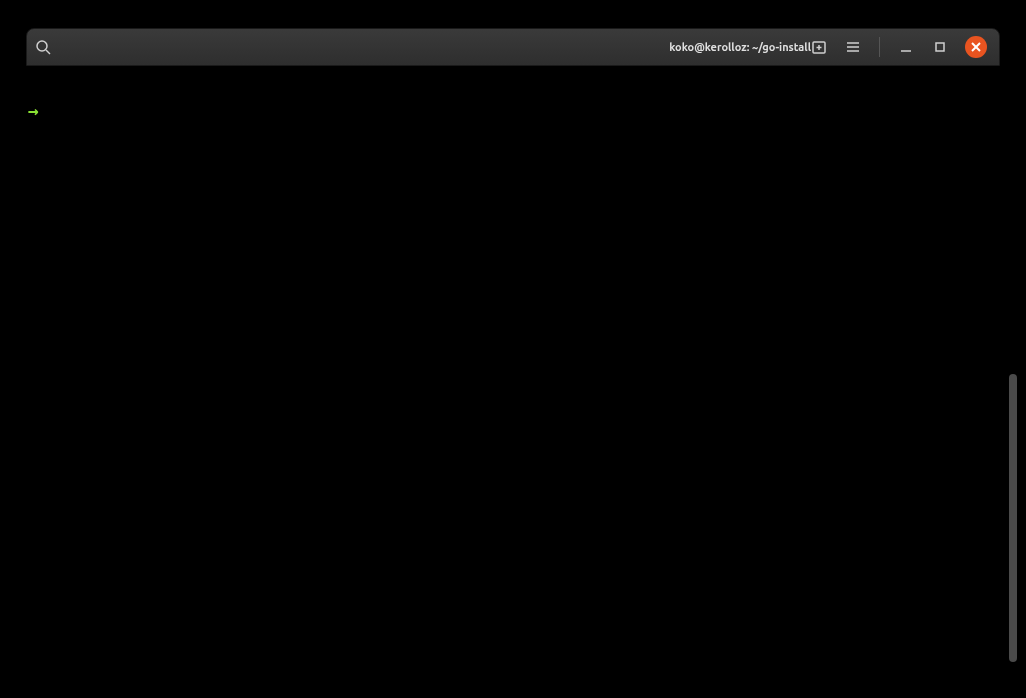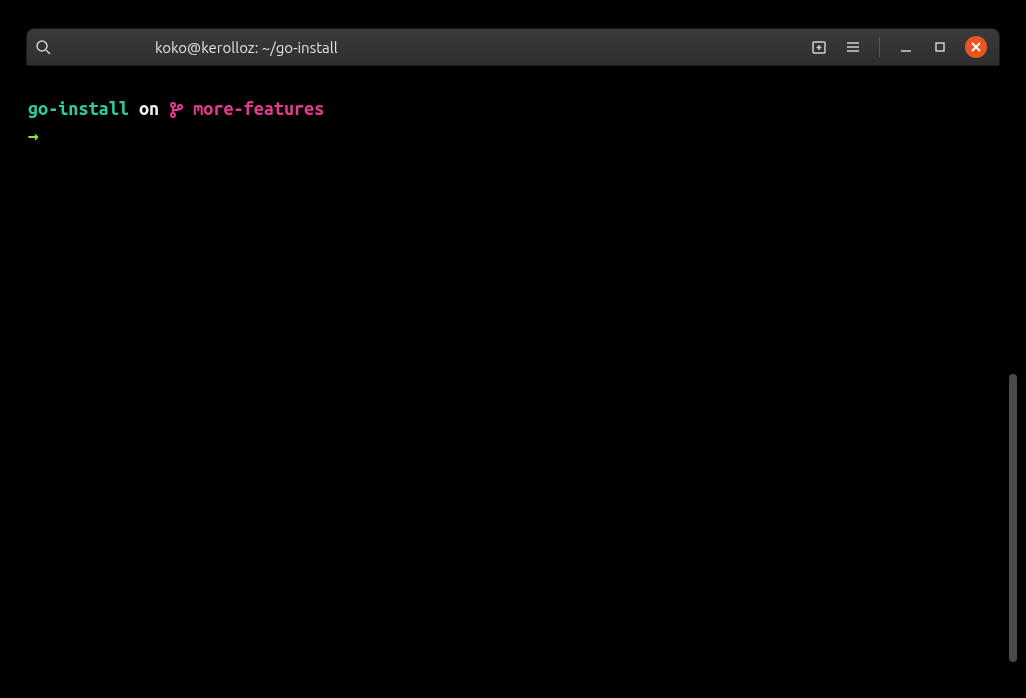--- a/index.html
+++ b/index.html
@@ -28,25 +28,25 @@
       align-items: center;
       padding: 0 8px;
     }
     .titlebar-left {
       display: flex;
       align-items: center;
       width: 120px;
     }
     .titlebar-center {
       flex: 1;
-      text-align: left;
+      text-align: right;
       color: #e0e0e0;
       font-family: 'Ubuntu', sans-serif;
-      font-size: 15px;
-      font-weight: 400;
+      font-size: 11px;
+      font-weight: 700;
     }
     .titlebar-right {
       display: flex;
       align-items: center;
       gap: 18px;
       width: 180px;
       justify-content: flex-end;
       padding-right: 4px;
     }
     .titlebar-icon {
@@ -178,27 +178,16 @@
     <div class="close-btn">
       <svg width="10" height="10" viewBox="0 0 10 10">
         <line x1="1" y1="1" x2="9" y2="9"></line>
         <line x1="9" y1="1" x2="1" y2="9"></line>
       </svg>
     </div>
   </div>
 </div>
 
 <div class="terminal-body">
-  <div class="prompt-line">
-    <span class="dir-name">go-install</span>
-    <span class="on-word"> on </span>
-    <span class="branch-icon"><svg width="14" height="18" viewBox="0 0 14 18" style="vertical-align:middle;display:inline-block;">
-          <circle cx="4" cy="4" r="2" fill="none" stroke="#e23c8e" stroke-width="2"></circle>
-          <circle cx="4" cy="14" r="2" fill="none" stroke="#e23c8e" stroke-width="2"></circle>
-          <circle cx="11" cy="6" r="2" fill="none" stroke="#e23c8e" stroke-width="2"></circle>
-          <path d="M4 6 L4 12 M4 9 Q10 9 11 8" fill="none" stroke="#e23c8e" stroke-width="2"></path>
-        </svg> </span>
-    <span class="branch-name">more-features</span>
-  </div>
   <div class="arrow-line">→</div>
 </div>
 
 <div class="scrollbar"></div>
 
 </body></html>

